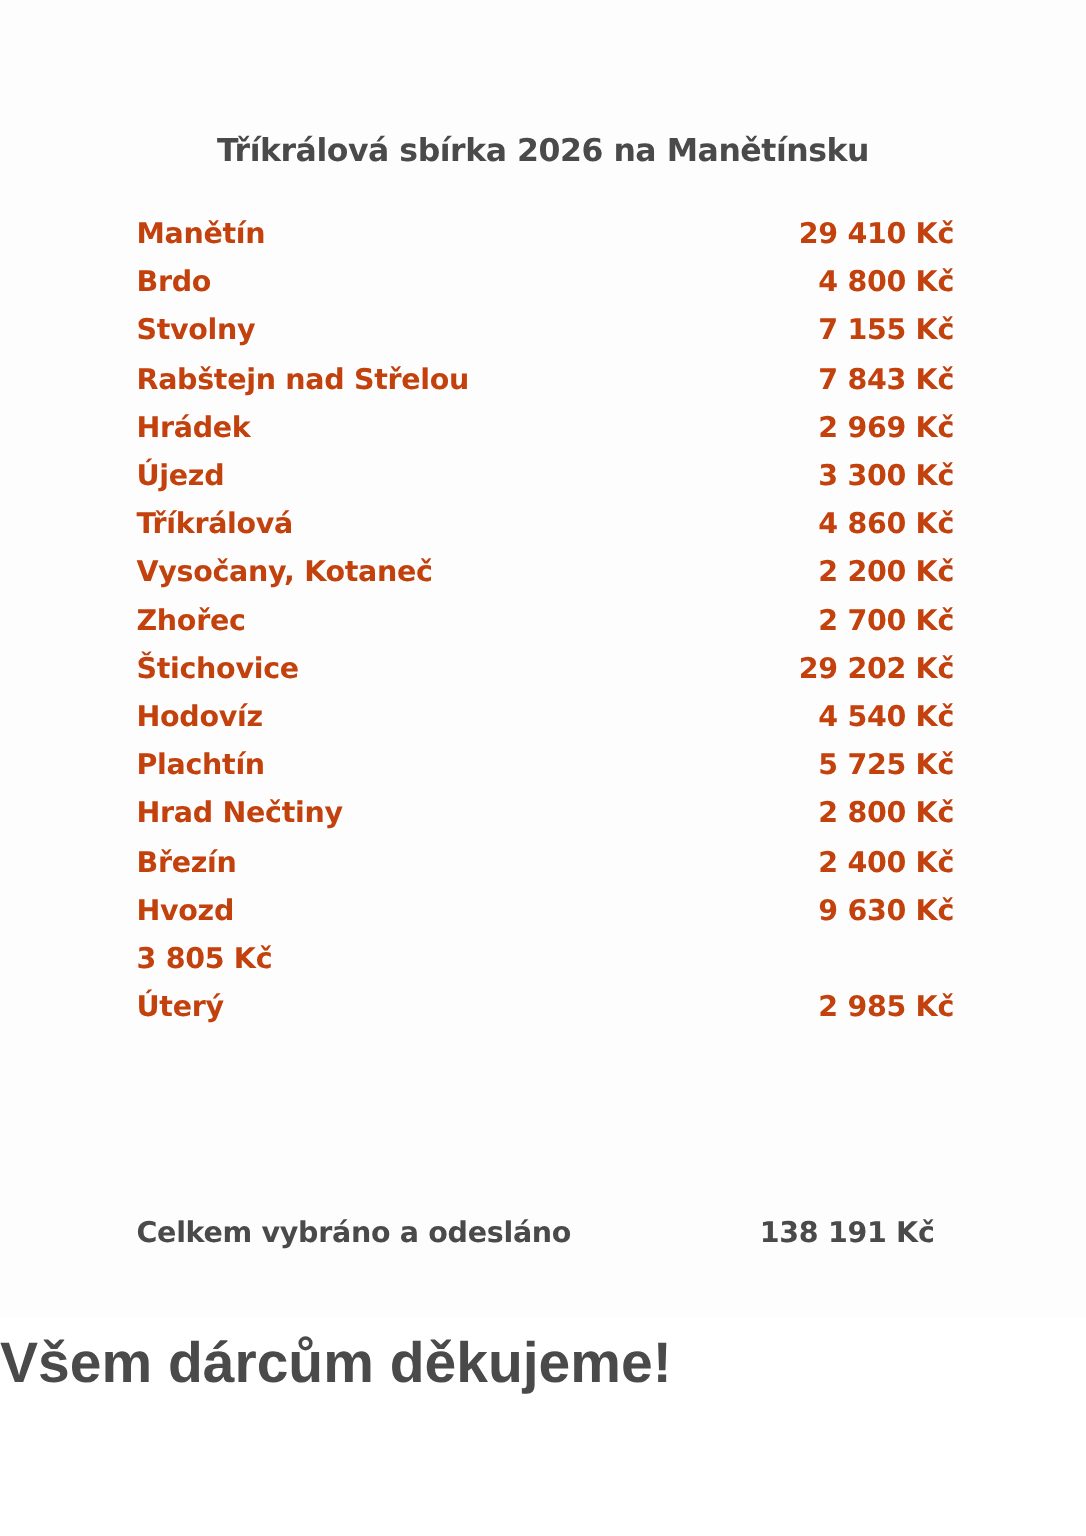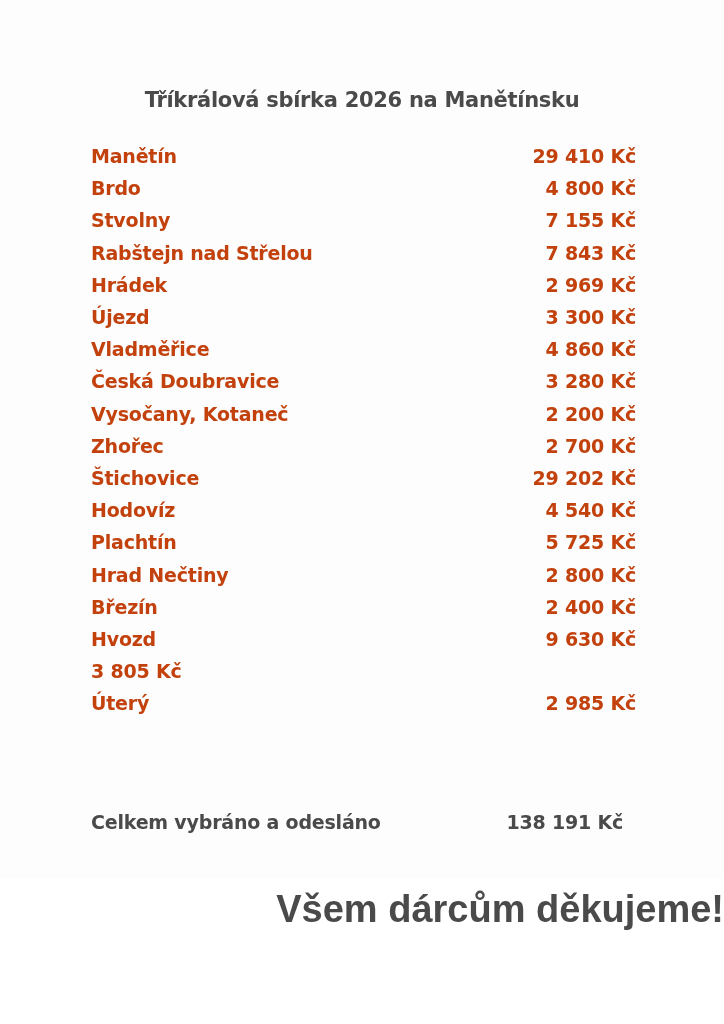--- a/index.html
+++ b/index.html
@@ -63,21 +63,21 @@
       font-weight: bold;
       color: #4a4a4a;
       letter-spacing: -0.2px;
       gap: 17px;
     }
     .thanks {
       position: absolute;
       left: 0;
       width: 724px;
       top: 888px;
-      text-align: right;
+      text-align: left;
       font-family: "Liberation Sans", sans-serif;
       font-size: 38px;
       font-weight: bold;
       color: #4a4a4a;
     }
   </style>
 </head>
 <body>
 
 <div class="page">
@@ -103,26 +103,22 @@
     </div>
     <div class="row">
       <span>Hrádek</span>
       <span class="amount">2 969 Kč</span>
     </div>
     <div class="row">
       <span>Újezd</span>
       <span class="amount">3 300 Kč</span>
     </div>
     <div class="row">
-      <span>Vladměřice</span>
+      <span>Tříkrálová</span>
       <span class="amount">4 860 Kč</span>
-    </div>
-    <div class="row">
-      <span>Česká Doubravice</span>
-      <span class="amount">3 280 Kč</span>
     </div>
     <div class="row">
       <span>Vysočany, Kotaneč</span>
       <span class="amount">2 200 Kč</span>
     </div>
     <div class="row">
       <span>Zhořec</span>
       <span class="amount">2 700 Kč</span>
     </div>
     <div class="row">

